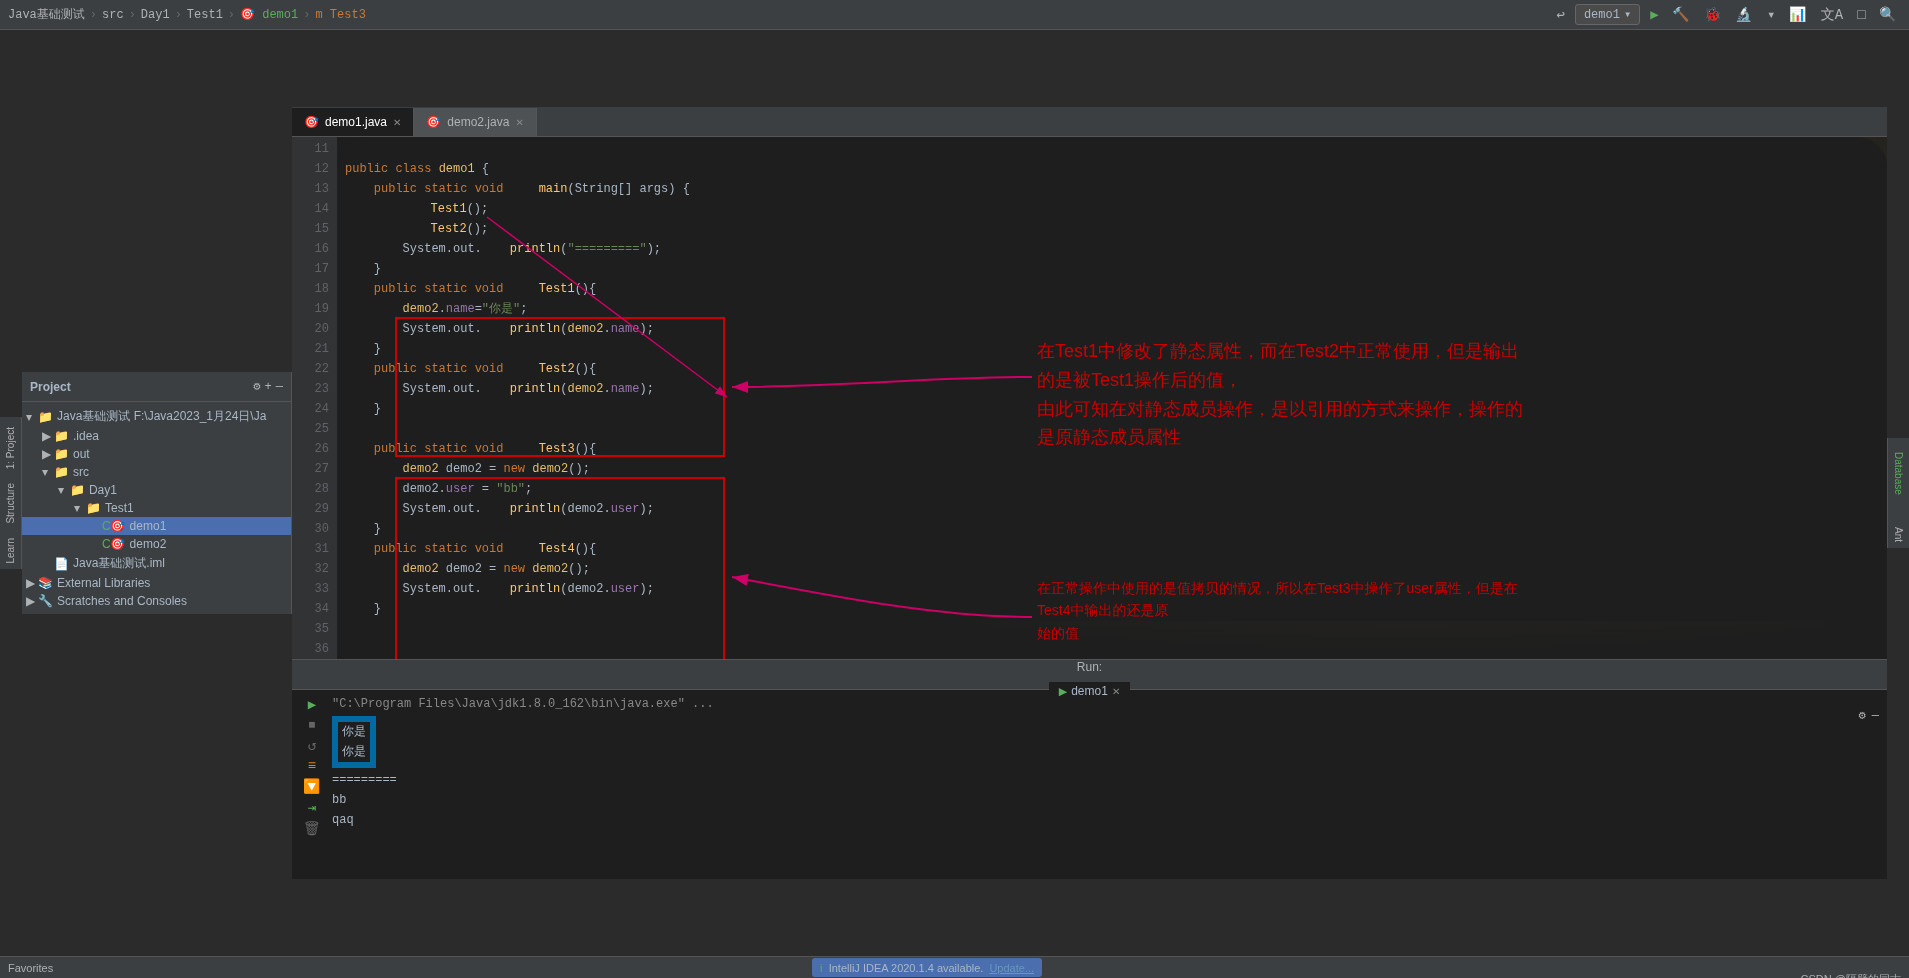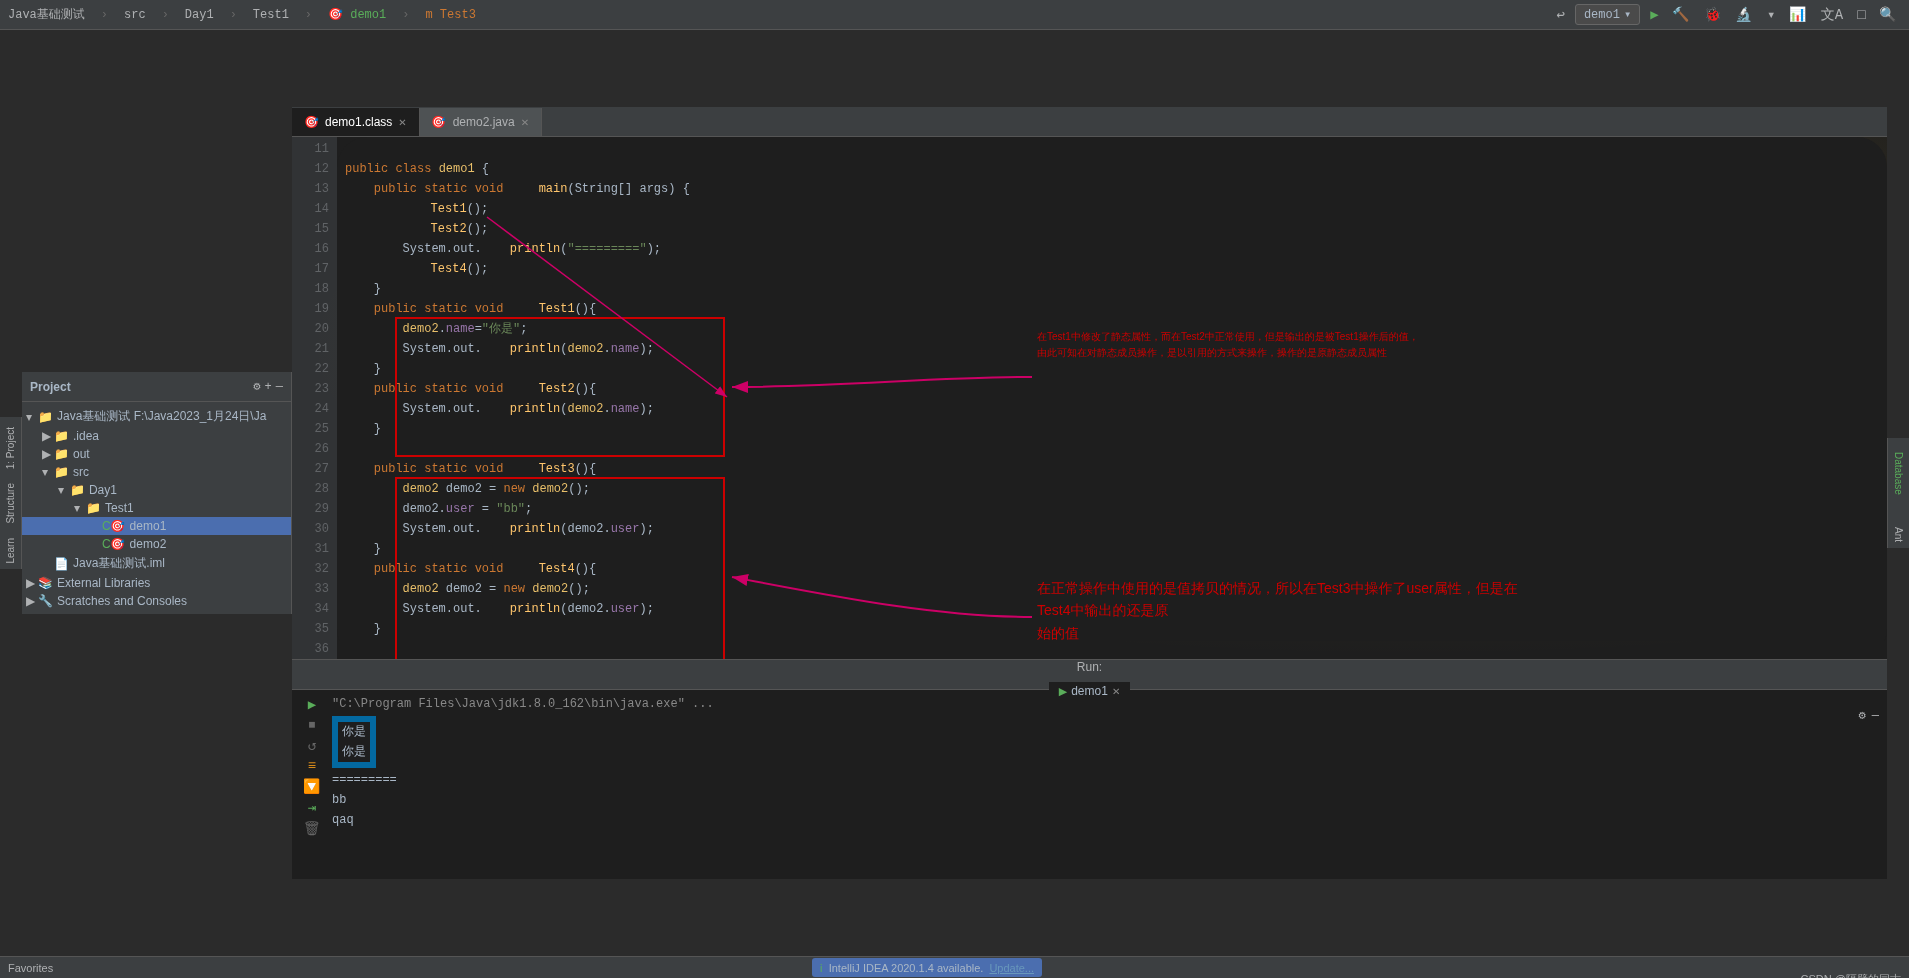--- a/index.html
+++ b/index.html
@@ -21,21 +21,21 @@
       height: 30px;
       display: flex;
       align-items: center;
       padding: 0 8px;
       border-bottom: 1px solid #555;
       flex-shrink: 0;
     }
     .breadcrumb {
       display: flex;
       align-items: center;
-      gap: 16px;
+      gap: 5px;
       color: #afb1b3;
       font-size: 12px;
     }
     .breadcrumb span { color: #afb1b3; }
     .breadcrumb .sep { color: #666; }
     .top-bar-right {
       margin-left: auto;
       display: flex;
       align-items: center;
       gap: 6px;
@@ -485,21 +485,21 @@
         <span>Scratches and Consoles</span>
       </div>
     </div>
   </div>
 
   <div class="editor-area">
 
     <div class="editor-tabs">
       <div class="editor-tab active">
         <span style="color:#5aad5a">🎯</span>
-        <span>demo1.class</span>
+        <span>demo1.java</span>
         <span class="tab-close">✕</span>
       </div>
       <div class="editor-tab">
         <span style="color:#5aad5a">🎯</span>
         <span>demo2.java</span>
         <span class="tab-close">✕</span>
       </div>
     </div>
 
     <div class="code-editor" style="position:relative;">
@@ -546,21 +546,20 @@
 
           <div class="code-line"><span class="plain">    </span><span class="kw">public static void </span><span class="method">main</span><span class="plain">(String[] args) {</span></div>
 
           <div class="code-line"><span class="plain">        </span><span class="method">Test1</span><span class="plain">();</span></div>
 
           <div class="code-line"><span class="plain">        </span><span class="method">Test2</span><span class="plain">();</span></div>
 
           <div class="code-line"><span class="plain">        System.out.</span><span class="method">println</span><span class="plain">(</span><span class="str">"========="</span><span class="plain">);</span></div>
 
 
-          <div class="code-line"><span class="plain">        </span><span class="method">Test4</span><span class="plain">();</span></div>
 
           <div class="code-line"><span class="plain">    }</span></div>
 
           <div class="code-line"><span class="plain">    </span><span class="kw">public static void </span><span class="method">Test1</span><span class="plain">(){</span></div>
 
           <div class="code-line"><span class="plain">        </span><span class="cls">demo2</span><span class="plain">.</span><span class="var">name</span><span class="plain">=</span><span class="str">"你是"</span><span class="plain">;</span></div>
 
           <div class="code-line"><span class="plain">        System.out.</span><span class="method">println</span><span class="plain">(</span><span class="cls">demo2</span><span class="plain">.</span><span class="var">name</span><span class="plain">);</span></div>
 
           <div class="code-line"><span class="plain">    }</span></div>
@@ -591,22 +590,22 @@
 
           <div class="code-line"><span class="plain">    }</span></div>
         </div>
 
         <div style="position:absolute;top:180px;left:58px;width:330px;height:140px;
           border:2px solid #cc0000;pointer-events:none;z-index:5;"></div>
 
         <div style="position:absolute;top:340px;left:58px;width:330px;height:200px;
           border:2px solid #cc0000;pointer-events:none;z-index:5;"></div>
 
-        <div style="position:absolute;top:192px;left:700px;color:#cc0000;
-          font-size:10px;font-family:Arial,sans-serif;line-height:1.6;z-index:10;pointer-events:none;max-width:500px;">
+        <div style="position:absolute;top:200px;left:700px;color:#cc0000;
+          font-size:18px;font-family:Arial,sans-serif;line-height:1.6;z-index:10;pointer-events:none;max-width:500px;">
           <span>在Test1中修改了静态属性，而在Test2中正常使用，但是输出的是被Test1操作后的值，<br>由此可知在对静态成员操作，是以引用的方式来操作，操作的是原静态成员属性</span>
         </div>
 
         <div style="position:absolute;top:440px;left:700px;color:#cc0000;
           font-size:14px;font-family:Arial,sans-serif;line-height:1.6;z-index:10;pointer-events:none;max-width:500px;">
           在正常操作中使用的是值拷贝的情况，所以在Test3中操作了user属性，但是在Test4中输出的还是原<br>始的值
         </div>
 
         <svg style="position:absolute;top:0;left:0;width:100%;height:700px;pointer-events:none;z-index:8;">
 

